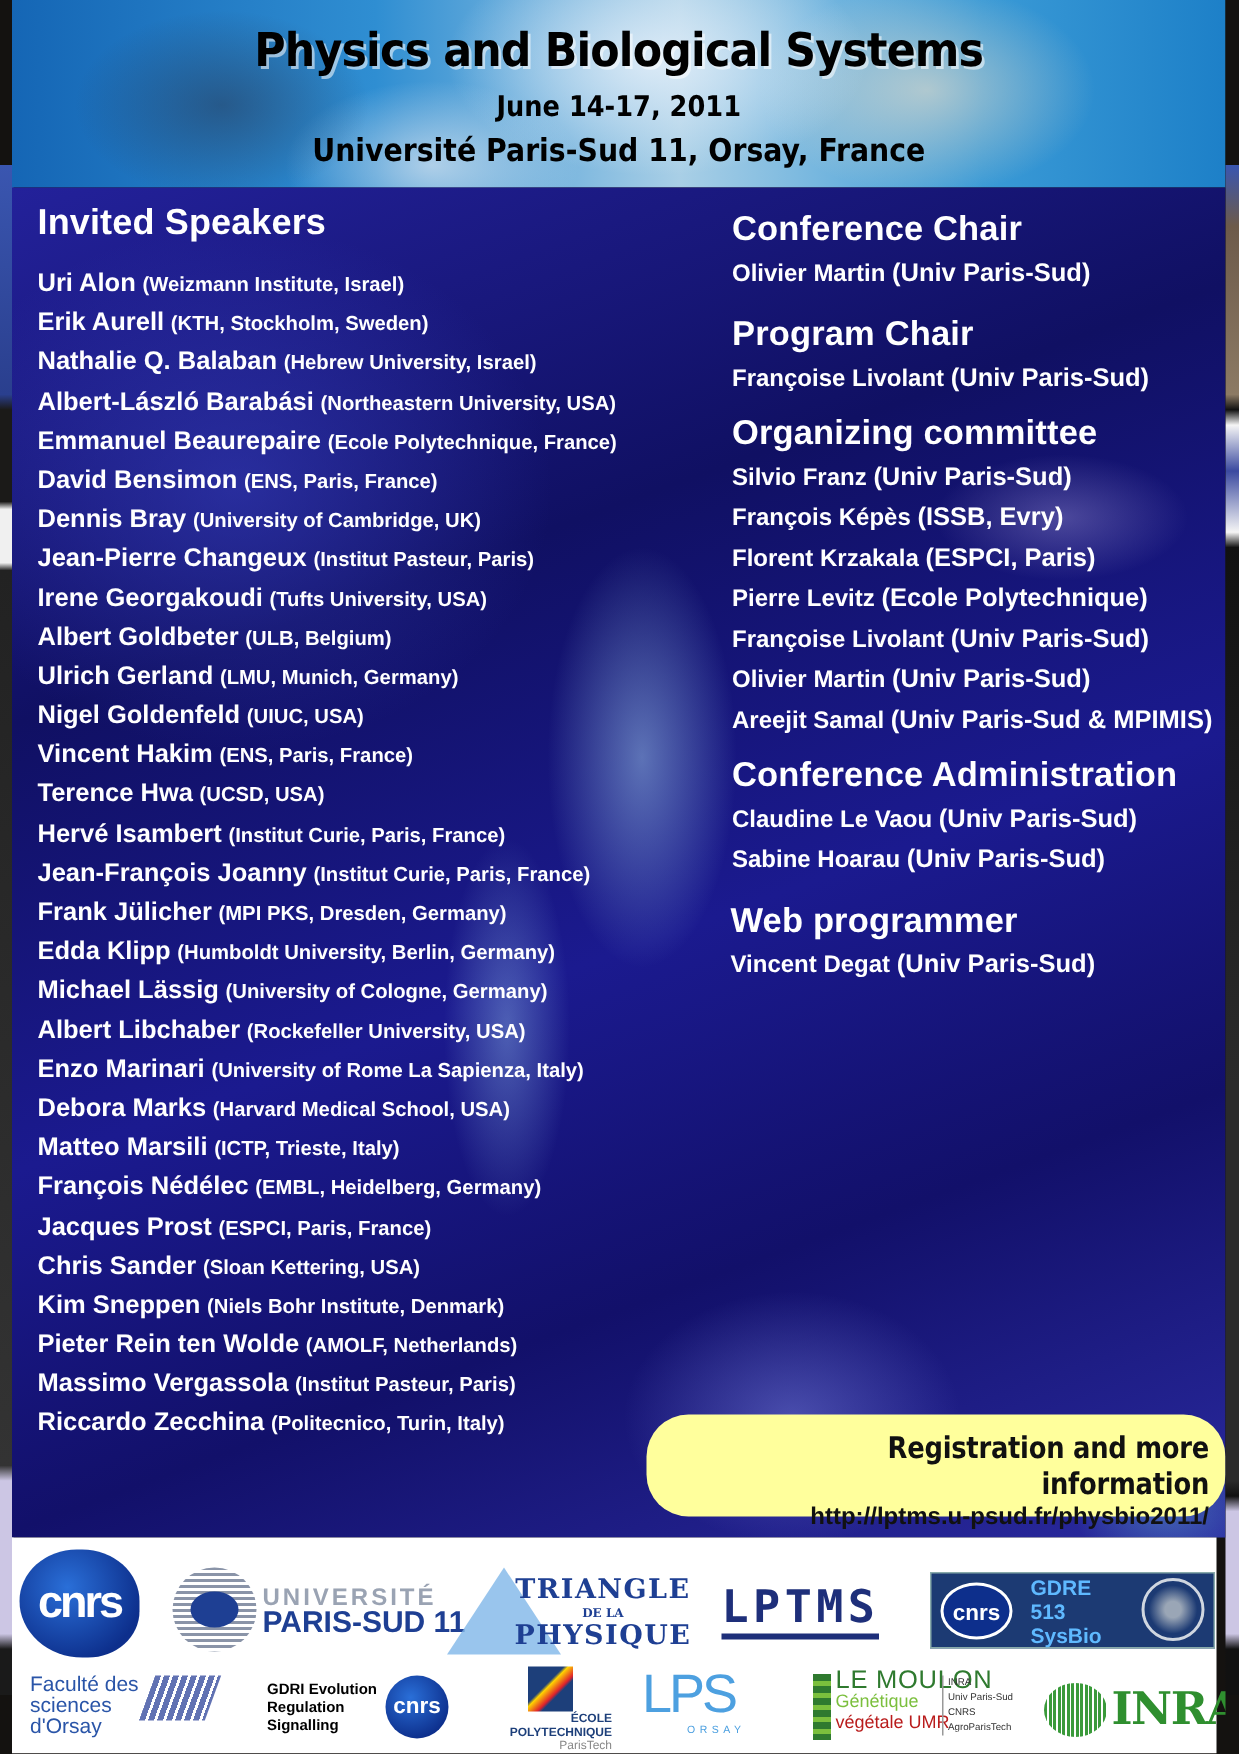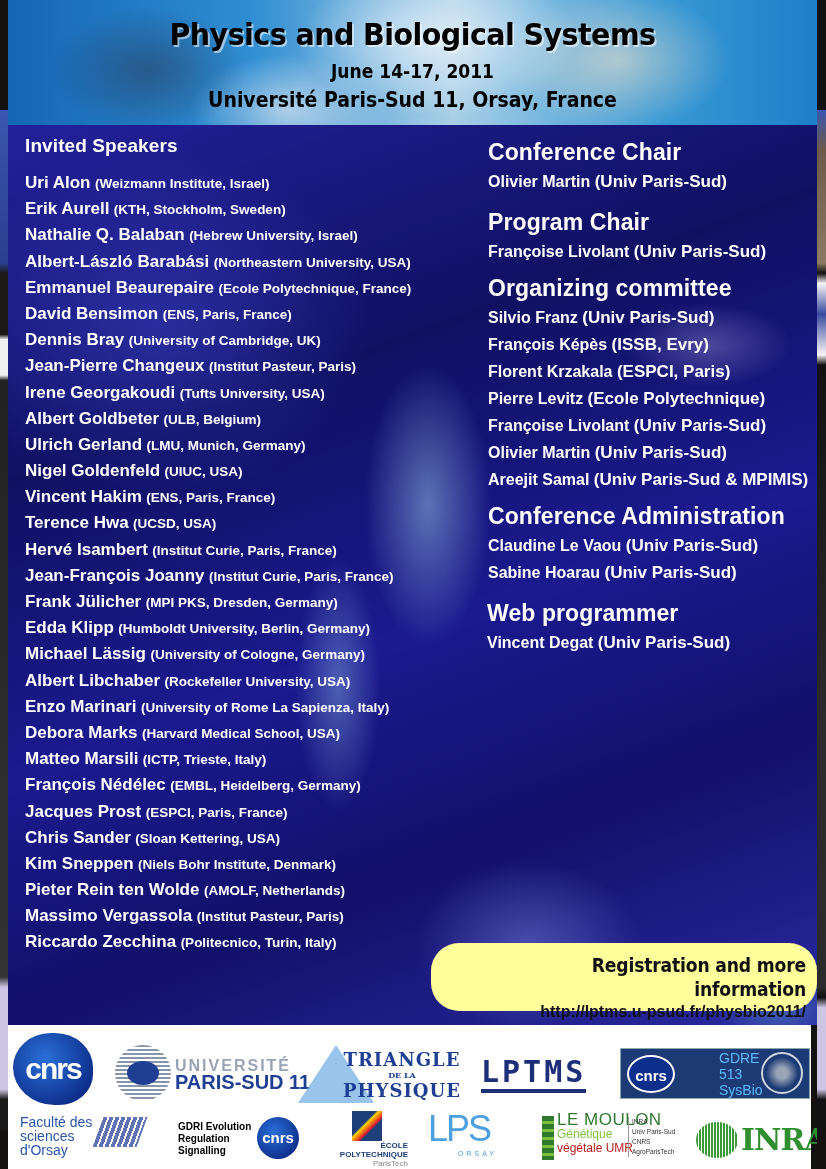--- a/index.html
+++ b/index.html
@@ -58,21 +58,21 @@
         radial-gradient(ellipse 90px 60px at 770px 880px, rgba(120,220,230,0.35), transparent 70%),
         radial-gradient(ellipse 300px 250px at 150px 200px, rgba(60,70,200,0.5), transparent 70%),
         linear-gradient(160deg, #23219a 0%, #101063 30%, #1b1a8f 55%, #12106a 75%, #2a2aa0 100%);
     }
     .left-col { position: absolute; left: 17px; top: 135px; width: 440px; }
     .right-col { position: absolute; left: 480px; top: 139px; width: 330px; }
     .section-title {
       color: #fff; font-weight: bold; font-size: 23px; margin: 0;
       letter-spacing: 0.1px;
     }
-    .left-col .section-title { font-size: 19px; margin-bottom: 13px; }
+    .left-col .section-title { font-size: 24px; margin-bottom: 13px; }
     .person {
       color: #fff; font-weight: bold; white-space: nowrap;
       height: 26.2px; line-height: 26.2px;
     }
     .person .name { font-size: 17px; }
     .person .affil { font-size: 13.5px; }
     .right-col .person { height: 27px; line-height: 27px; }
     .right-col .person .name { font-size: 16px; }
     .right-col .person .affil { font-size: 17px; text-align: center; }
     .group { margin-bottom: 10px; }
@@ -130,21 +130,21 @@
     }
     .gdre {
       left: 612px; top: 23px; width: 190px; height: 51px; background: #1c3a73;
       border: 1px solid #8aa; box-sizing: border-box;
     }
     .gdre .cnrs-mini {
       position: absolute; left: 6px; top: 6px; width: 48px; height: 38px; border-radius: 50%;
       background: #0d2f8c; border: 2px solid #fff; color: #fff; font-weight: bold; font-size: 15px;
       text-align: center; line-height: 38px; box-sizing: border-box;
     }
-    .gdre .gtext { position: absolute; left: 66px; top: 1px; color: #5fb9ff; font-weight: normal; font-size: 14px; line-height: 16px; margin-left: 32px; }
+    .gdre .gtext { position: absolute; left: 66px; top: 1px; color: #5fb9ff; font-weight: bold; font-size: 14px; line-height: 16px; }
     .gdre .mpg {
       position: absolute; right: 6px; top: 3px; width: 42px; height: 42px; border-radius: 50%;
       border: 2px solid #cfd6e0; box-sizing: border-box;
       background: radial-gradient(circle, #9aa6b6 20%, #1c3a73 60%);
     }
     .fac { left: 12px; top: 90px; color: #2a55a8; font-size: 14px; line-height: 14px; }
     .fac-icon {
       left: 90px; top: 92px; width: 44px; height: 30px;
       background: repeating-linear-gradient(90deg, #3a4fa0 0 4px, #fff 4px 6px);
       transform: skewX(-20deg); opacity: 0.8;

